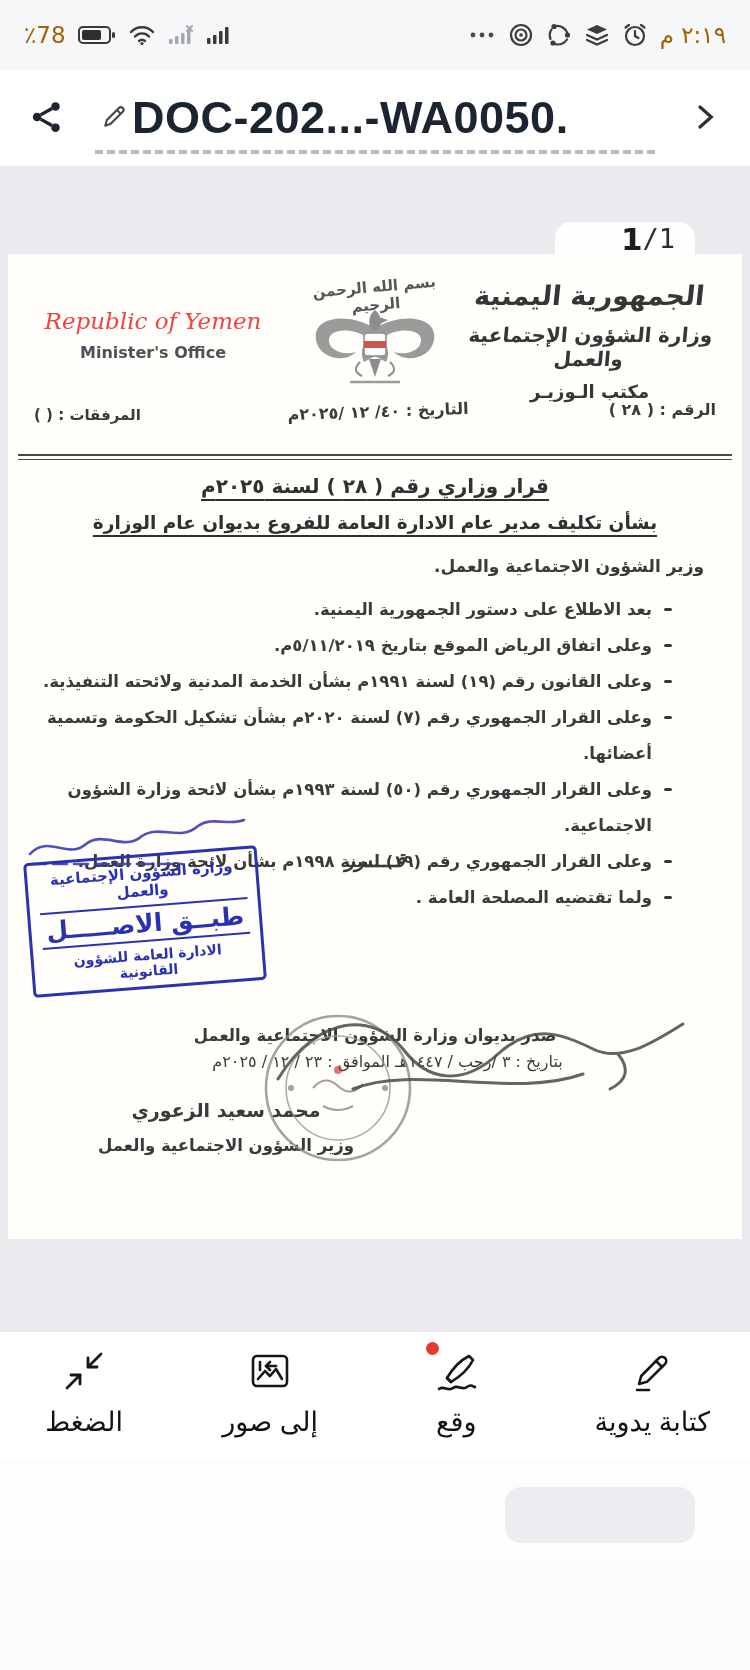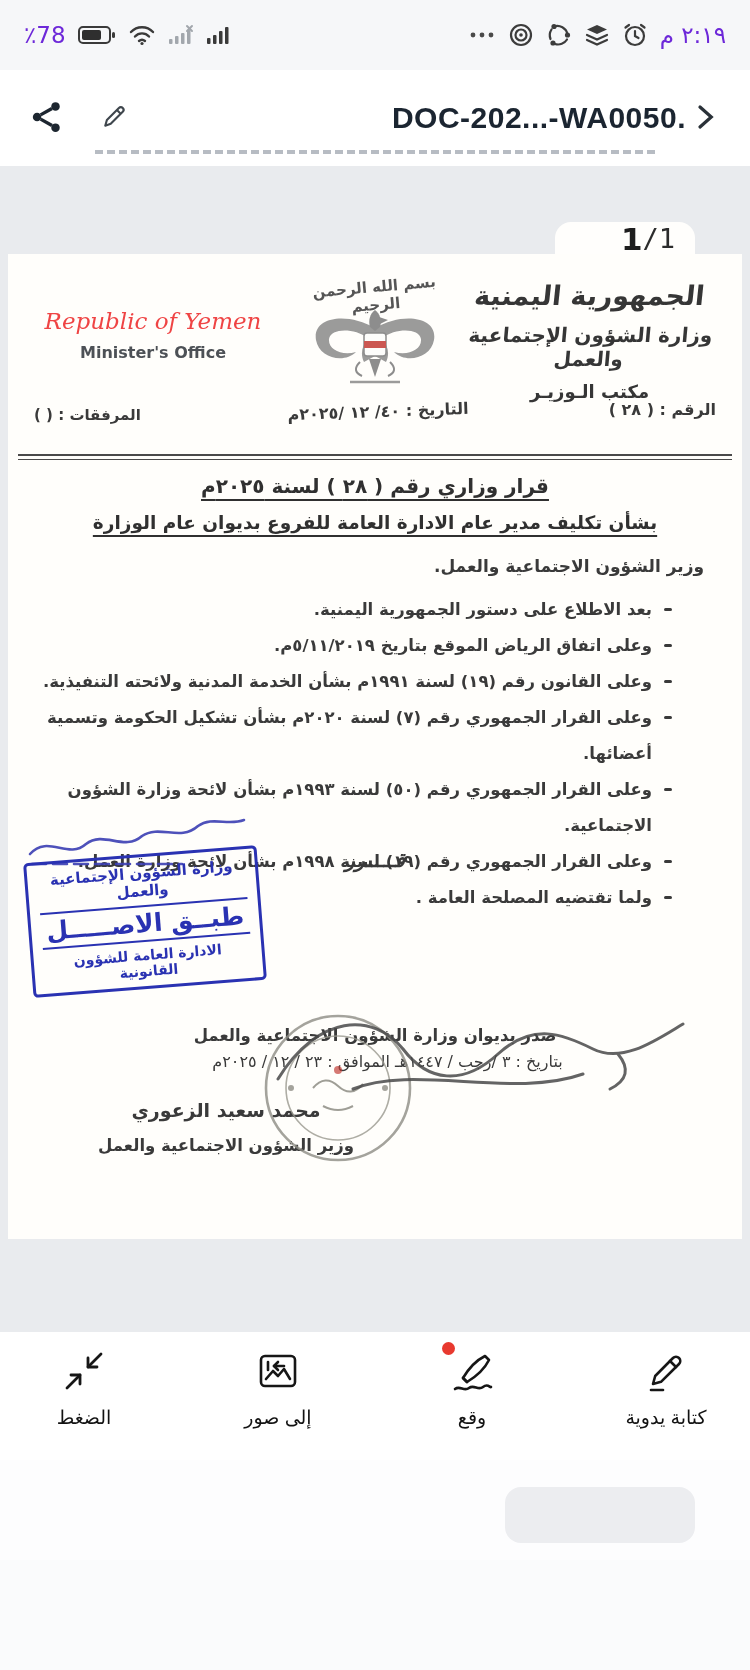--- a/index.html
+++ b/index.html
@@ -4,28 +4,28 @@
 <style>
   html,body{margin:0;padding:0;}
   body{width:750px;height:1670px;position:relative;overflow:hidden;
        background:#fff;font-family:"DejaVu Sans","Liberation Sans",sans-serif;}
   .abs{position:absolute;}
 
   
   .status-bar{left:0;top:0;width:750px;height:70px;background:#f6f7f9;
     display:flex;justify-content:space-between;align-items:center;padding:0 24px;box-sizing:border-box;}
   .sb-cluster{display:flex;align-items:center;gap:12px;direction:ltr;}
-  .sb-text{font-size:23px;color:#6d28d9;}
+  .sb-text{font-size:23px;color:#a16207;}
   .sb-icon svg{display:block;}
 
   
   .title-bar{left:0;top:70px;width:750px;height:96px;background:#ffffff;
     display:flex;align-items:center;padding:0 26px;box-sizing:border-box;}
   .tb-btn{background:none;border:none;padding:4px;cursor:pointer;display:flex;align-items:center;}
-  .doc-title{flex:1;text-align:right;font-size:30px;font-weight:700;color:#1b2531;
+  .doc-title{flex:1;text-align:left;font-size:45px;font-weight:700;color:#1b2531;
     font-family:"Liberation Sans",sans-serif;letter-spacing:.5px;white-space:nowrap;overflow:hidden;}
   .title-dashes{left:95px;top:150px;width:560px;height:0;border-top:4px dashed #b7bcc3;}
 
   
   .viewer{left:0;top:166px;width:750px;height:1166px;background:#e9ebee;}
   .page-tab{right:55px;top:56px;width:140px;height:32px;background:#fffefc;
     border-radius:16px 16px 0 0;display:flex;align-items:flex-end;justify-content:flex-end;
     padding:0 20px 0 0;box-sizing:border-box;}
   .pt-cur{font-size:31px;font-weight:800;color:#1d1d1d;line-height:30px;}
   .pt-tot{font-size:27px;color:#2c2c2c;font-family:"DejaVu Sans Mono",monospace;line-height:30px;}
@@ -76,21 +76,21 @@
     margin:5px 2px;padding:2px 0;}
   .cs3{font-size:14px;font-weight:800;}
   .ink{pointer-events:none;}
 
   
   .toolbar{left:0;top:1332px;width:750px;height:128px;background:#ffffff;direction:rtl;
     display:flex;justify-content:space-between;align-items:flex-start;
     padding:16px 40px 0 40px;box-sizing:border-box;}
   .tool{position:relative;display:flex;flex-direction:column;align-items:center;gap:9px;
     background:none;border:none;cursor:pointer;min-width:88px;padding:0;}
-  .tool-label{font-size:19px;color:#121212;font-weight:500;white-space:nowrap;}
+  .tool-label{font-size:27px;color:#121212;font-weight:500;white-space:nowrap;}
   .badge{position:absolute;left:14px;top:-6px;width:13px;height:13px;border-radius:50%;background:#e8392f;}
 
   
   .bottom-area{left:0;top:1460px;width:750px;height:210px;background:#fdfdfe;}
   .skeleton{position:absolute;right:55px;top:27px;width:190px;height:56px;border-radius:16px;background:#ecedf0;}
   .bottom-fade{position:absolute;left:0;top:100px;width:750px;height:110px;background:#fafbfc;}
 </style>
 </head>
 <body>
 

